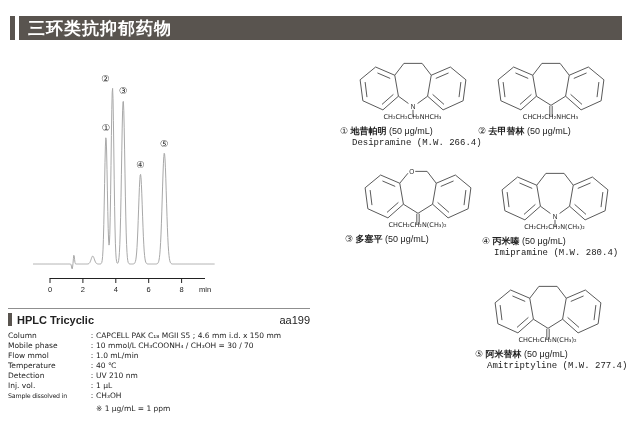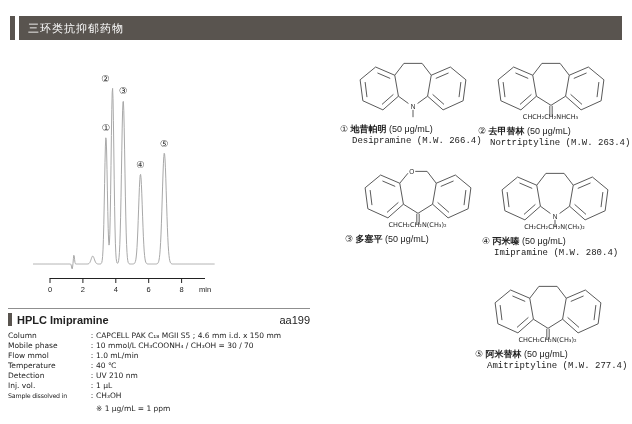--- a/index.html
+++ b/index.html
@@ -4,21 +4,21 @@
 <style>
   html,body{margin:0;padding:0;background:#fff;}
   .page{position:relative;width:632px;height:424px;background:#ffffff;overflow:hidden;
         font-family:"Liberation Sans",sans-serif;color:#222;}
 
   
   .hdr-accent{position:absolute;left:10px;top:16px;width:5px;height:24px;background:#59544f;}
   .hdr-bar{position:absolute;left:19px;top:16px;width:603px;height:24px;background:#59544f;
            display:flex;align-items:center;justify-content:space-between;box-sizing:border-box;
            padding:0 10px 0 9px;}
-  .hdr-cn{color:#fff;font-size:11px;font-weight:normal;letter-spacing:1px;}
+  .hdr-cn{color:#fff;font-size:17px;font-weight:bold;letter-spacing:1px;}
   .hdr-en{color:#fff;font-size:12px;font-weight:bold;}
 
   
   #chromatogram{position:absolute;left:30px;top:52px;}
 
   
   .cond{position:absolute;left:8px;top:308px;width:302px;}
   .cond-topline{height:1px;background:#8f8f8f;margin-bottom:3px;}
   .cond-titlerow{display:flex;align-items:center;height:15px;}
   .cond-accent{width:4px;height:13px;background:#59544f;margin-right:5px;}
@@ -72,21 +72,21 @@
       <text x="75.50999999999999" y="30" text-anchor="middle" font-size="9.5" fill="#333" font-family="DejaVu Sans, sans-serif">②</text>
       <text x="93.2025" y="42.31999999999999" text-anchor="middle" font-size="9.5" fill="#333" font-family="DejaVu Sans, sans-serif">③</text>
       <text x="110.475" y="116.24" text-anchor="middle" font-size="9.5" fill="#333" font-family="DejaVu Sans, sans-serif">④</text>
       <text x="134.3275" y="95.12" text-anchor="middle" font-size="9.5" fill="#333" font-family="DejaVu Sans, sans-serif">⑤</text>
     </svg>
 
   <div class="cond">
     <div class="cond-topline"></div>
     <div class="cond-titlerow">
       <div class="cond-accent"></div>
-      <div class="cond-title">HPLC Imipramine</div>
+      <div class="cond-title">HPLC Tricyclic</div>
       <div class="cond-code">aa199</div>
     </div>
     <div class="cond-rows">
       <div class="cond-row">
         <span class="cond-label">Column</span>
         <span class="cond-colon">:</span>
         <span class="cond-value">CAPCELL PAK C₁₈ MGII S5 ; 4.6 mm i.d. x 150 mm</span>
       </div>
       <div class="cond-row">
         <span class="cond-label">Mobile phase</span>
@@ -133,20 +133,21 @@
         <line x1="65" y1="58" x2="65" y2="66"></line>
         <line x1="40" y1="23.5" x2="26" y2="17.5"></line>
           <line x1="12.5" y1="27.5" x2="14.5" y2="44"></line>
           <line x1="31" y1="52" x2="43.5" y2="41"></line>
         <line x1="90" y1="23.5" x2="104" y2="17.5"></line>
           <line x1="117.5" y1="27.5" x2="115.5" y2="44"></line>
           <line x1="99" y1="52" x2="86.5" y2="41"></line>
       </g>
       <text x="65" y="57" text-anchor="middle">N</text>
     </svg>
+    <div class="chain">CH₂CH₂CH₂NHCH₃</div>
     <div class="s-l1"><span class="num">①</span> <span class="cn">地昔帕明</span> <span>(50 μg/mL)</span></div>
     <div class="s-l2">Desipramine (M.W. 266.4)</div>
   </div>
 
   <div class="struct" style="left:478px;top:57px;">
     <svg class="mol" width="122" height="62" viewBox="0 0 130 68">
       <g fill="none" stroke="#4a4a4a" stroke-width="1">
         <polygon points="45,20 24,11 7,25 10,48 32,58 49,43"></polygon>
         <polygon points="85,20 106,11 123,25 120,48 98,58 81,43"></polygon>
         <polyline points="45,20 55,7 75,7 85,20"></polyline>
@@ -156,21 +157,20 @@
         <line x1="40" y1="23.5" x2="26" y2="17.5"></line>
           <line x1="12.5" y1="27.5" x2="14.5" y2="44"></line>
           <line x1="31" y1="52" x2="43.5" y2="41"></line>
         <line x1="90" y1="23.5" x2="104" y2="17.5"></line>
           <line x1="117.5" y1="27.5" x2="115.5" y2="44"></line>
           <line x1="99" y1="52" x2="86.5" y2="41"></line>
       </g>
     </svg>
     <div class="chain">CHCH₂CH₂NHCH₃</div>
     <div class="s-l1"><span class="num">②</span> <span class="cn">去甲替林</span> <span>(50 μg/mL)</span></div>
-    <div class="s-l2">Nortriptyline (M.W. 263.4)</div>
   </div>
 
   <div class="struct" style="left:345px;top:165px;">
     <svg class="mol" width="122" height="62" viewBox="0 0 130 68">
       <g fill="none" stroke="#4a4a4a" stroke-width="1">
         <polygon points="45,20 24,11 7,25 10,48 32,58 49,43"></polygon>
         <polygon points="85,20 106,11 123,25 120,48 98,58 81,43"></polygon>
         <line x1="45" y1="20" x2="54" y2="9"></line>
           <line x1="62" y1="7" x2="75" y2="7"></line>
           <line x1="75" y1="7" x2="85" y2="20"></line>

